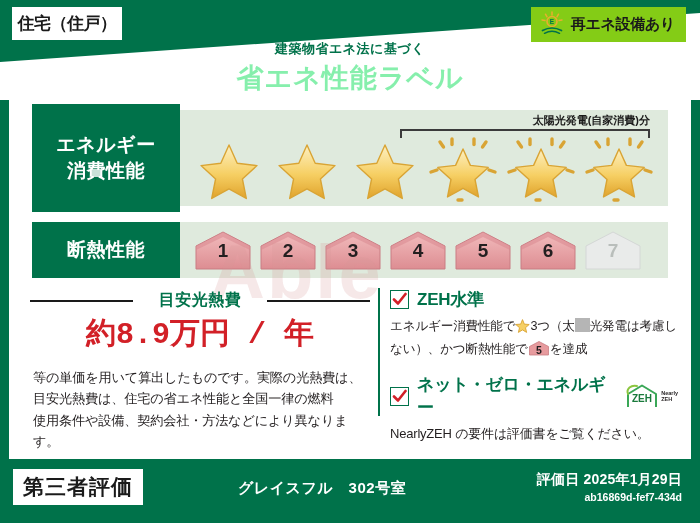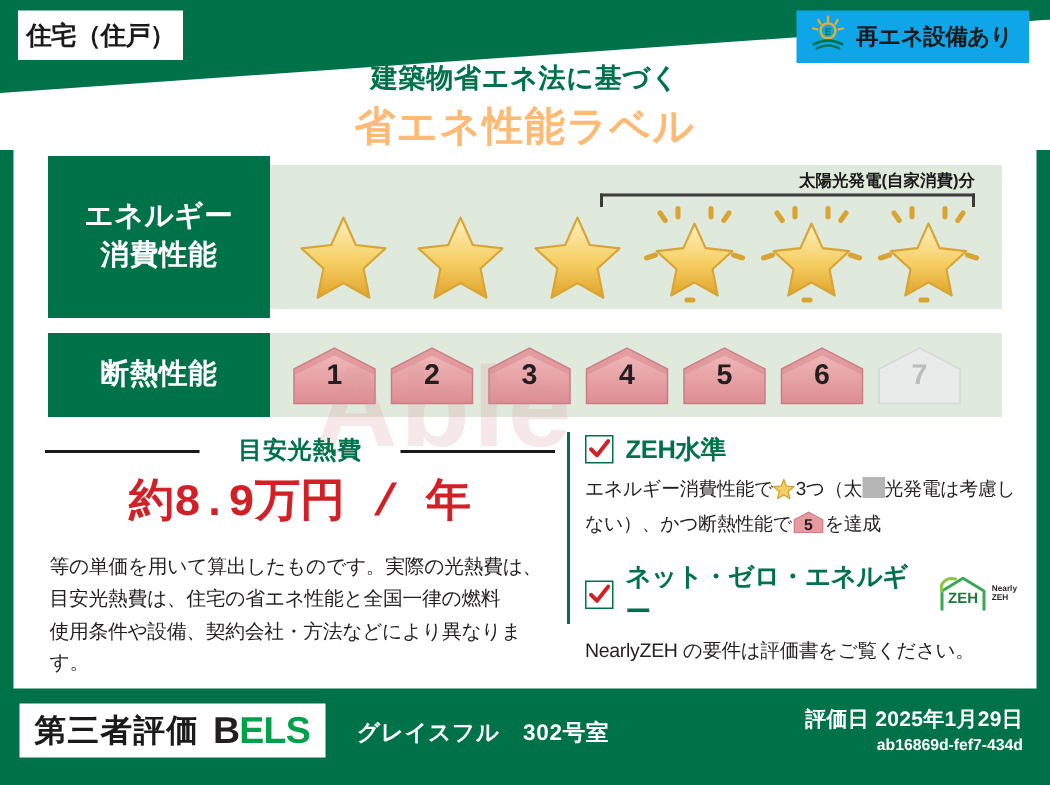--- a/index.html
+++ b/index.html
@@ -30,27 +30,27 @@
   }
 
   #cat-badge{
     position:absolute; left:12px; top:7px; width:110px; height:33px;
     background:#ffffff; display:flex; align-items:center; justify-content:center;
     font-size:17px; font-weight:bold; color:#1a1a1a; letter-spacing:-.5px;
   }
 
   #renew-badge{
     position:absolute; right:14px; top:7px; height:35px; padding:0 11px 0 8px;
-    background:#0ea5e9; display:flex; align-items:center; gap:6px;
+    background:#84cc16; display:flex; align-items:center; gap:6px;
   }
   #renew-badge .t{ font-size:15px; font-weight:bold; color:#1a1a1a; letter-spacing:-.3px; }
 
   #title-wrap{ position:absolute; left:0; top:40px; width:700px; text-align:center; }
-  #title-sub{ font-size:18px; font-weight:bold; color:#00724a; letter-spacing:.5px; }
-  #title-main{ font-size:27px; font-weight:bold; color:#fdba74; letter-spacing:1px; margin-top:2px;font-family:Liberation Mono, monospace; }
+  #title-sub{ font-size:13px; font-weight:bold; color:#00724a; letter-spacing:.5px; }
+  #title-main{ font-size:27px; font-weight:bold; color:#86efac; letter-spacing:1px; margin-top:2px;font-family:Liberation Mono, monospace; }
 
   
   #energy-row{
     position:absolute; left:32px; top:110px; width:636px; height:96px;
     background:#dfeadd; display:flex; align-items:center;
   }
   .row-label{
     width:148px; height:108px; background:#00724a; color:#fff;
     display:flex; flex-direction:column; align-items:center; justify-content:center;
     font-size:19px; font-weight:bold; line-height:1.35; letter-spacing:.5px;
@@ -401,20 +401,19 @@
         </span>
       </span>
     </div>
 
     <div id="nz-desc">NearlyZEH の要件は評価書をご覧ください。</div>
   </div>
 
   <div id="footer">
     <div id="bels-plate">
       <span id="bels-jp">第三者評価</span>
-      <span id="bels-mark"><span class="b">B</span><span class="els">ELS</span></span>
     </div>
     <div id="bldg-name">グレイスフル　302号室</div>
     <div id="eval-date">評価日 2025年1月29日</div>
     <div id="eval-id">ab16869d-fef7-434d</div>
   </div>
 
 </div>
 
 </body></html>

